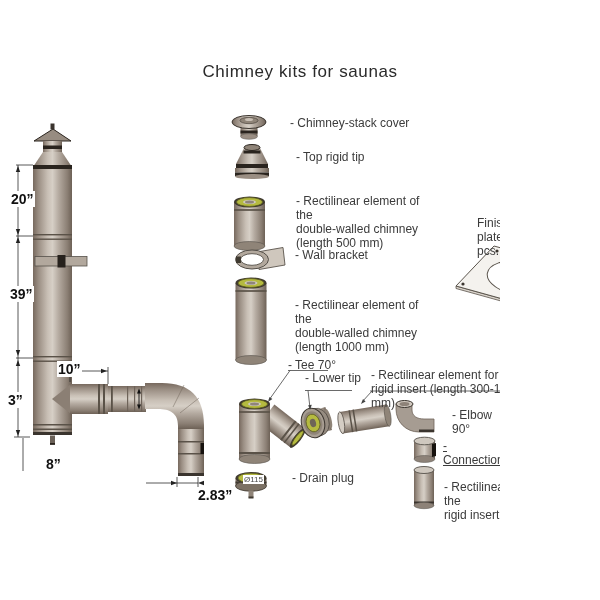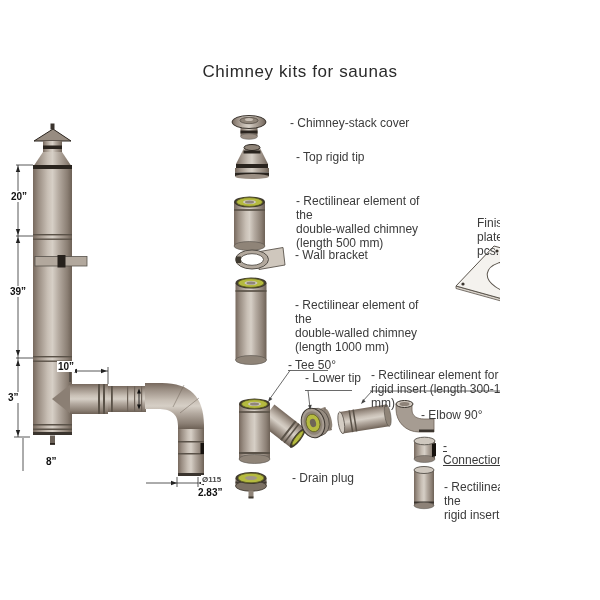--- a/index.html
+++ b/index.html
@@ -8,24 +8,24 @@
     --label-text:#3b3b3b; --dim-text:#111111; --outline:#55504a; --plate:#f4f2ee;
   }
   html,body{margin:0;padding:0;background:#fff;}
   .stage{position:relative;width:500px;height:600px;background:#fff;overflow:hidden;
          font-family:"Liberation Sans",sans-serif;}
   .title{position:absolute;left:0;top:62px;width:600px;text-align:center;
          font-size:17px;letter-spacing:.6px;color:#2a2a2a;}
   svg.diagram{position:absolute;left:0;top:0;}
   .lbl{position:absolute;font-size:12px;line-height:1.16;color:var(--label-text);
        white-space:pre-line;}
-  .dim{position:absolute;font-size:10px;font-weight:bold;color:var(--dim-text);
+  .dim{position:absolute;font-size:14px;font-weight:bold;color:var(--dim-text);
        background:#fff;padding:0 1px;}
-  .dim-small{position:absolute;font-size:8px;font-weight:bold;color:#4a4a4a;
-       background:#fff;padding:0 1px;}
+  .dim-small{position:absolute;font-size:8px;font-weight:normal;color:#4a4a4a;
+       background:#fff;padding:0 1px;margin-left:42px;}
   .ins{fill:var(--insulation);stroke:var(--insulation-rim);stroke-width:.8;}
   .dimline{stroke:#222;stroke-width:.75;fill:none;}
   .arrow{fill:#222;stroke:none;}
   .leader{stroke:#444;stroke-width:.8;fill:none;}
   .leadarrow{fill:#444;stroke:none;}
 </style>
 </head>
 <body>
 
 <div class="stage">
@@ -296,25 +296,25 @@
 
   <div class="lbl" style="left:290px;top:117px;">- Chimney-stack cover</div>
   <div class="lbl" style="left:296px;top:151px;">- Top rigid tip</div>
   <div class="lbl" style="left:296px;top:195px;width:128px;">- Rectilinear element of the
 double-walled chimney
 (length 500 mm)</div>
   <div class="lbl" style="left:295px;top:249px;">- Wall bracket</div>
   <div class="lbl" style="left:295px;top:299px;width:128px;">- Rectilinear element of the
 double-walled chimney
 (length 1000 mm)</div>
-  <div class="lbl" style="left:288px;top:359px;">- Tee 50°</div>
+  <div class="lbl" style="left:288px;top:359px;">- Tee 70°</div>
   <div class="lbl" style="left:305px;top:372px;">- Lower tip</div>
   <div class="lbl" style="left:371px;top:369px;width:152px;">- Rectilinear element for the
 rigid insert (length 300-1000 mm)</div>
-  <div class="lbl" style="left:421px;top:409px;">- Elbow 90°</div>
+  <div class="lbl" style="left:452px;top:409px;">- Elbow 90°</div>
   <div class="lbl" style="left:443px;top:440px;text-decoration:underline;">- Connection</div>
   <div class="lbl" style="left:444px;top:481px;width:128px;">- Rectilinear element for the
 rigid insert</div>
   <div class="lbl" style="left:292px;top:472px;">- Drain plug</div>
   <div class="lbl" style="left:477px;top:217px;">Finishing plate, 2 pcs.</div>
 
   <div class="dim" style="left:10px;top:191px;">20”</div>
   <div class="dim" style="left:9px;top:286px;">39”</div>
   <div class="dim" style="left:7px;top:392px;">3”</div>
   <div class="dim" style="left:57px;top:361px;">10”</div>

